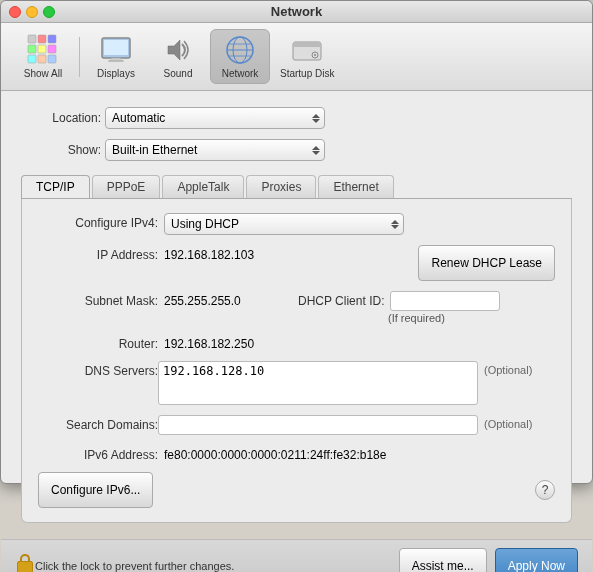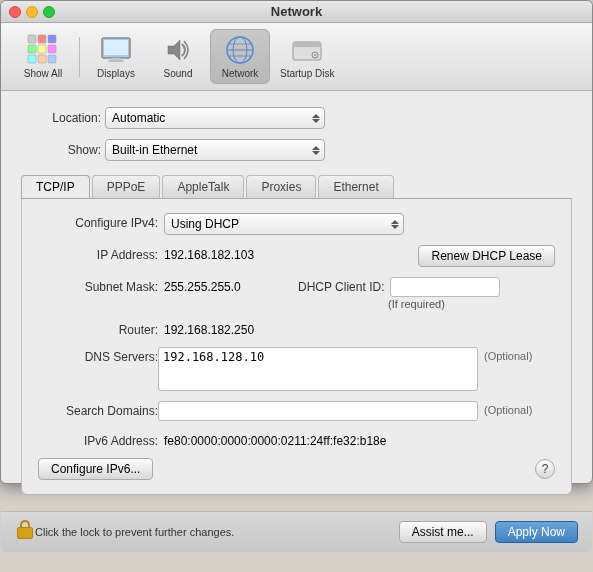--- a/index.html
+++ b/index.html
@@ -201,21 +201,21 @@
       background: white;
       border-radius: 3px;
       padding: 2px 4px;
       font-size: 12px;
       height: 20px;
     }
     .btn {
       background: linear-gradient(to bottom, #fefefe, #d8d8d8);
       border: 1px solid #aaa;
       border-radius: 4px;
-      padding: 3px 12px;
+      padding: 17px 12px;
       font-size: 12px;
       cursor: pointer;
       height: 22px;
       display: flex;
       align-items: center;
     }
     .btn-primary {
       background: linear-gradient(to bottom, #6ba4d8, #3f83c4);
       border-color: #2a6099;
       color: white;

